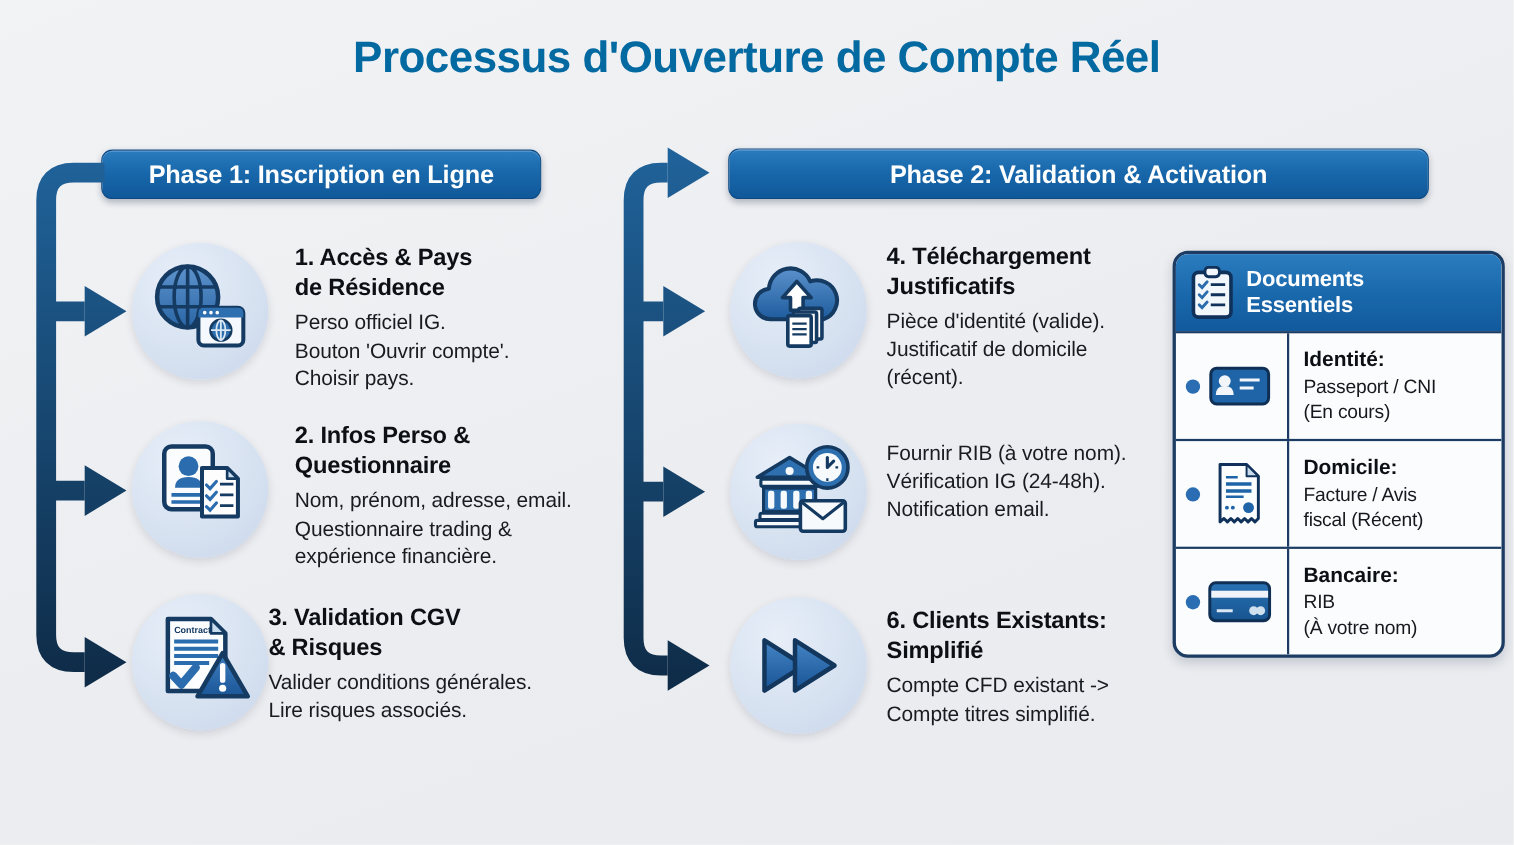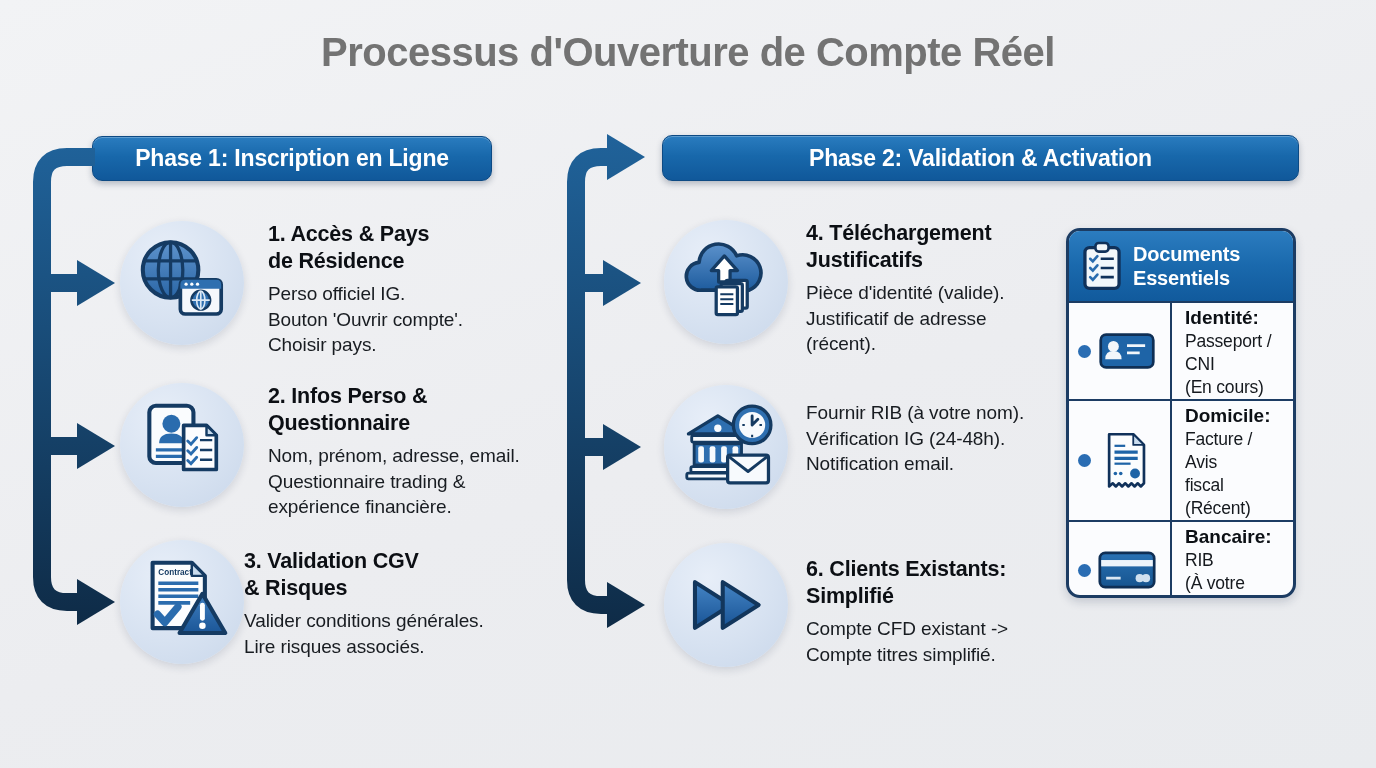--- a/index.html
+++ b/index.html
@@ -6,21 +6,21 @@
   body{
     width:1376px;height:768px;position:relative;overflow:hidden;
     background:linear-gradient(160deg,#f2f3f5 0%,#ecedf0 55%,#e9ebee 100%);
     font-family:"Liberation Sans","DejaVu Sans",sans-serif;
     -webkit-font-smoothing:antialiased;
   }
   .pre{white-space:pre-line;}
   
   .main-title{
     position:absolute;left:0;top:30px;width:1376px;text-align:center;
-    font-size:40px;font-weight:bold;letter-spacing:-.5px;color:#737373;
+    font-size:40px;font-weight:bold;letter-spacing:-.5px;color:#0369a1;
   }
   
   .banner{
     position:absolute;display:flex;align-items:center;justify-content:center;
     background:linear-gradient(180deg,#2a7cbf 0%,#1868ab 45%,#10589a 100%);
     border:1px solid #0d4a84;border-radius:10px;
     box-shadow:0 3px 6px rgba(20,40,70,.28), inset 0 1px 0 rgba(255,255,255,.25);
     color:#ffffff;font-weight:bold;font-size:23px;letter-spacing:-.2px;
   }
   .banner-p1{left:92px;top:136px;width:398px;height:43px;}
@@ -29,37 +29,37 @@
   .spine{position:absolute;}
   .spine-p1{left:25px;top:135px;}
   .spine-p2{left:545px;top:130px;}
   
   .step{position:absolute;display:flex;align-items:flex-start;}
   .p1s1{left:120px;top:221px;gap:24px;}
   .p1s2{left:120px;top:383px;gap:24px;}
   .p1s3{left:120px;top:540px;}
   .p2s1{left:664px;top:220px;gap:18px;}
   .p2s2{left:664px;top:385px;gap:18px;}
-  .p2s3{left:664px;top:543px;gap:18px;align-items:flex-end;}
+  .p2s3{left:664px;top:543px;gap:18px;}
   .p1s3 .stext{margin-top:8px;}
   .p2s2 .stext{margin-top:9px;}
   .p2s3 .stext{margin-top:8px;}
   .circle{
     width:124px;height:124px;border-radius:50%;flex:0 0 auto;
     background:radial-gradient(circle at 35% 28%,#e7eef8 0%,#d7e2f1 55%,#c9d7ea 100%);
     display:flex;align-items:center;justify-content:center;
     box-shadow:0 3px 8px rgba(25,45,75,.14);
   }
   .step-icon{width:98px;height:98px;display:block;}
   .stext{width:300px;}
   .stitle{font-size:21.5px;line-height:27px;font-weight:bold;color:#0c0f14;letter-spacing:-.2px;}
   .sbody{font-size:19px;line-height:25.5px;color:#181c21;margin-top:6px;letter-spacing:-.1px;}
   
   .docs-panel{
-    position:absolute;left:1066px;top:228px;width:230px;height:370px;
+    position:absolute;left:1066px;top:228px;width:302px;height:370px;
     box-sizing:border-box;border:3px solid #1c3c63;border-radius:14px;
     background:#fbfcfe;overflow:hidden;
     box-shadow:0 4px 10px rgba(20,40,70,.18);
     display:flex;flex-direction:column;
   }
   .docs-header{
     height:70px;flex:0 0 auto;display:flex;align-items:center;gap:10px;
     padding:0 8px 0 12px;
     background:linear-gradient(180deg,#2b7cbf 0%,#1a69ad 50%,#115a9c 100%);
     color:#fff;font-weight:bold;font-size:20px;line-height:24px;letter-spacing:-.2px;
@@ -68,21 +68,21 @@
   .doc-row{flex:1;display:flex;border-top:2.5px solid #1c3c63;}
   .doc-left{
     width:101px;flex:0 0 auto;border-right:2.5px solid #1c3c63;
     position:relative;display:flex;align-items:center;justify-content:center;
   }
   .bullet{
     position:absolute;left:9px;top:50%;margin-top:-6.5px;width:13px;height:13px;
     border-radius:50%;background:#2a6db3;
   }
   .doc-icon{margin-left:14px;display:block;}
-  .doc-right{flex:1;padding:3px 6px 0 13px;}
+  .doc-right{flex:1;padding:13px 6px 0 13px;}
   .doc-label{font-size:19px;font-weight:bold;color:#0c1015;line-height:24px;}
   .doc-detail{font-size:17.5px;line-height:23px;color:#15191e;letter-spacing:-.2px;}
 </style>
 </head>
 <body>
 
 <div class="main-title">Processus d'Ouverture de Compte Réel</div>
 
 <div class="banner banner-p1">
   <span>Phase 1: Inscription en Ligne</span>
@@ -218,21 +218,21 @@
       <rect x="60" y="58" width="26" height="34" rx="2" fill="#fff" stroke="#153b63" stroke-width="4"></rect>
       <rect x="54" y="62" width="26" height="34" rx="2" fill="#fff" stroke="#153b63" stroke-width="4"></rect>
       <rect x="48" y="66" width="26" height="34" rx="2" fill="#fff" stroke="#153b63" stroke-width="4"></rect>
       <path d="M53 75 H69 M53 81 H69 M53 87 H69" stroke="#153b63" stroke-width="2.5" fill="none"></path>
     </svg>
   </div>
   <div class="stext">
     <div class="stitle pre">4. Téléchargement
 Justificatifs</div>
     <div class="sbody pre">Pièce d'identité (valide).
-Justificatif de adresse
+Justificatif de domicile
 (récent).</div>
   </div>
 </div>
 
 <div class="step p2s2">
   <div class="circle">
     <svg class="step-icon" viewBox="0 0 120 120">
       <path d="M14 44 L50 22 L86 44 Z" fill="#2e6fb0" stroke="#143a61" stroke-width="4" stroke-linejoin="round"></path>
       <circle cx="50" cy="37" r="4.5" fill="#f7fafd"></circle>
       <rect x="18" y="46" width="64" height="8" rx="2" fill="#f7fafd" stroke="#143a61" stroke-width="3.5"></rect>

